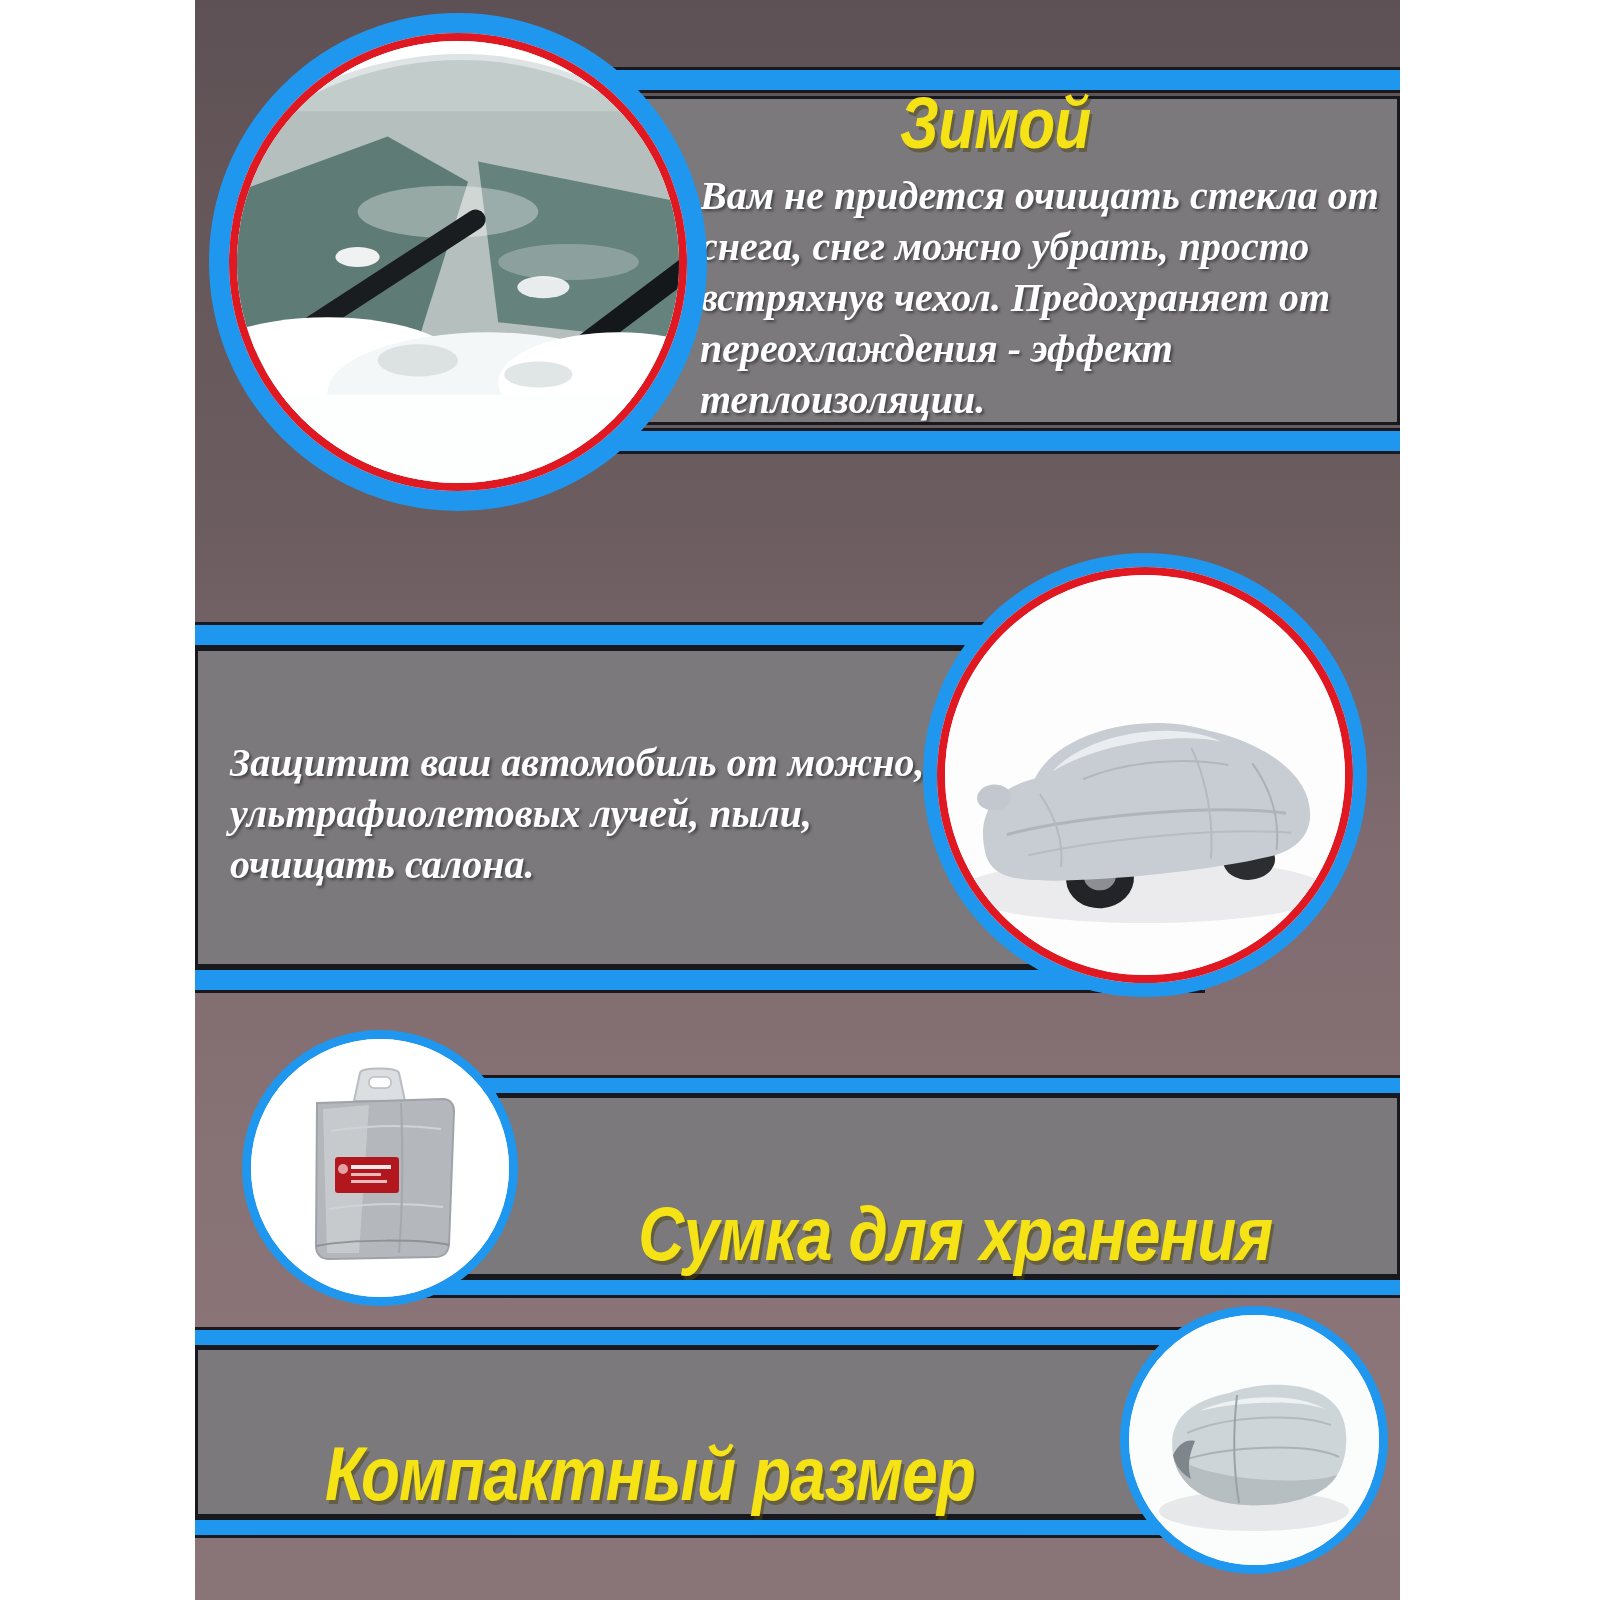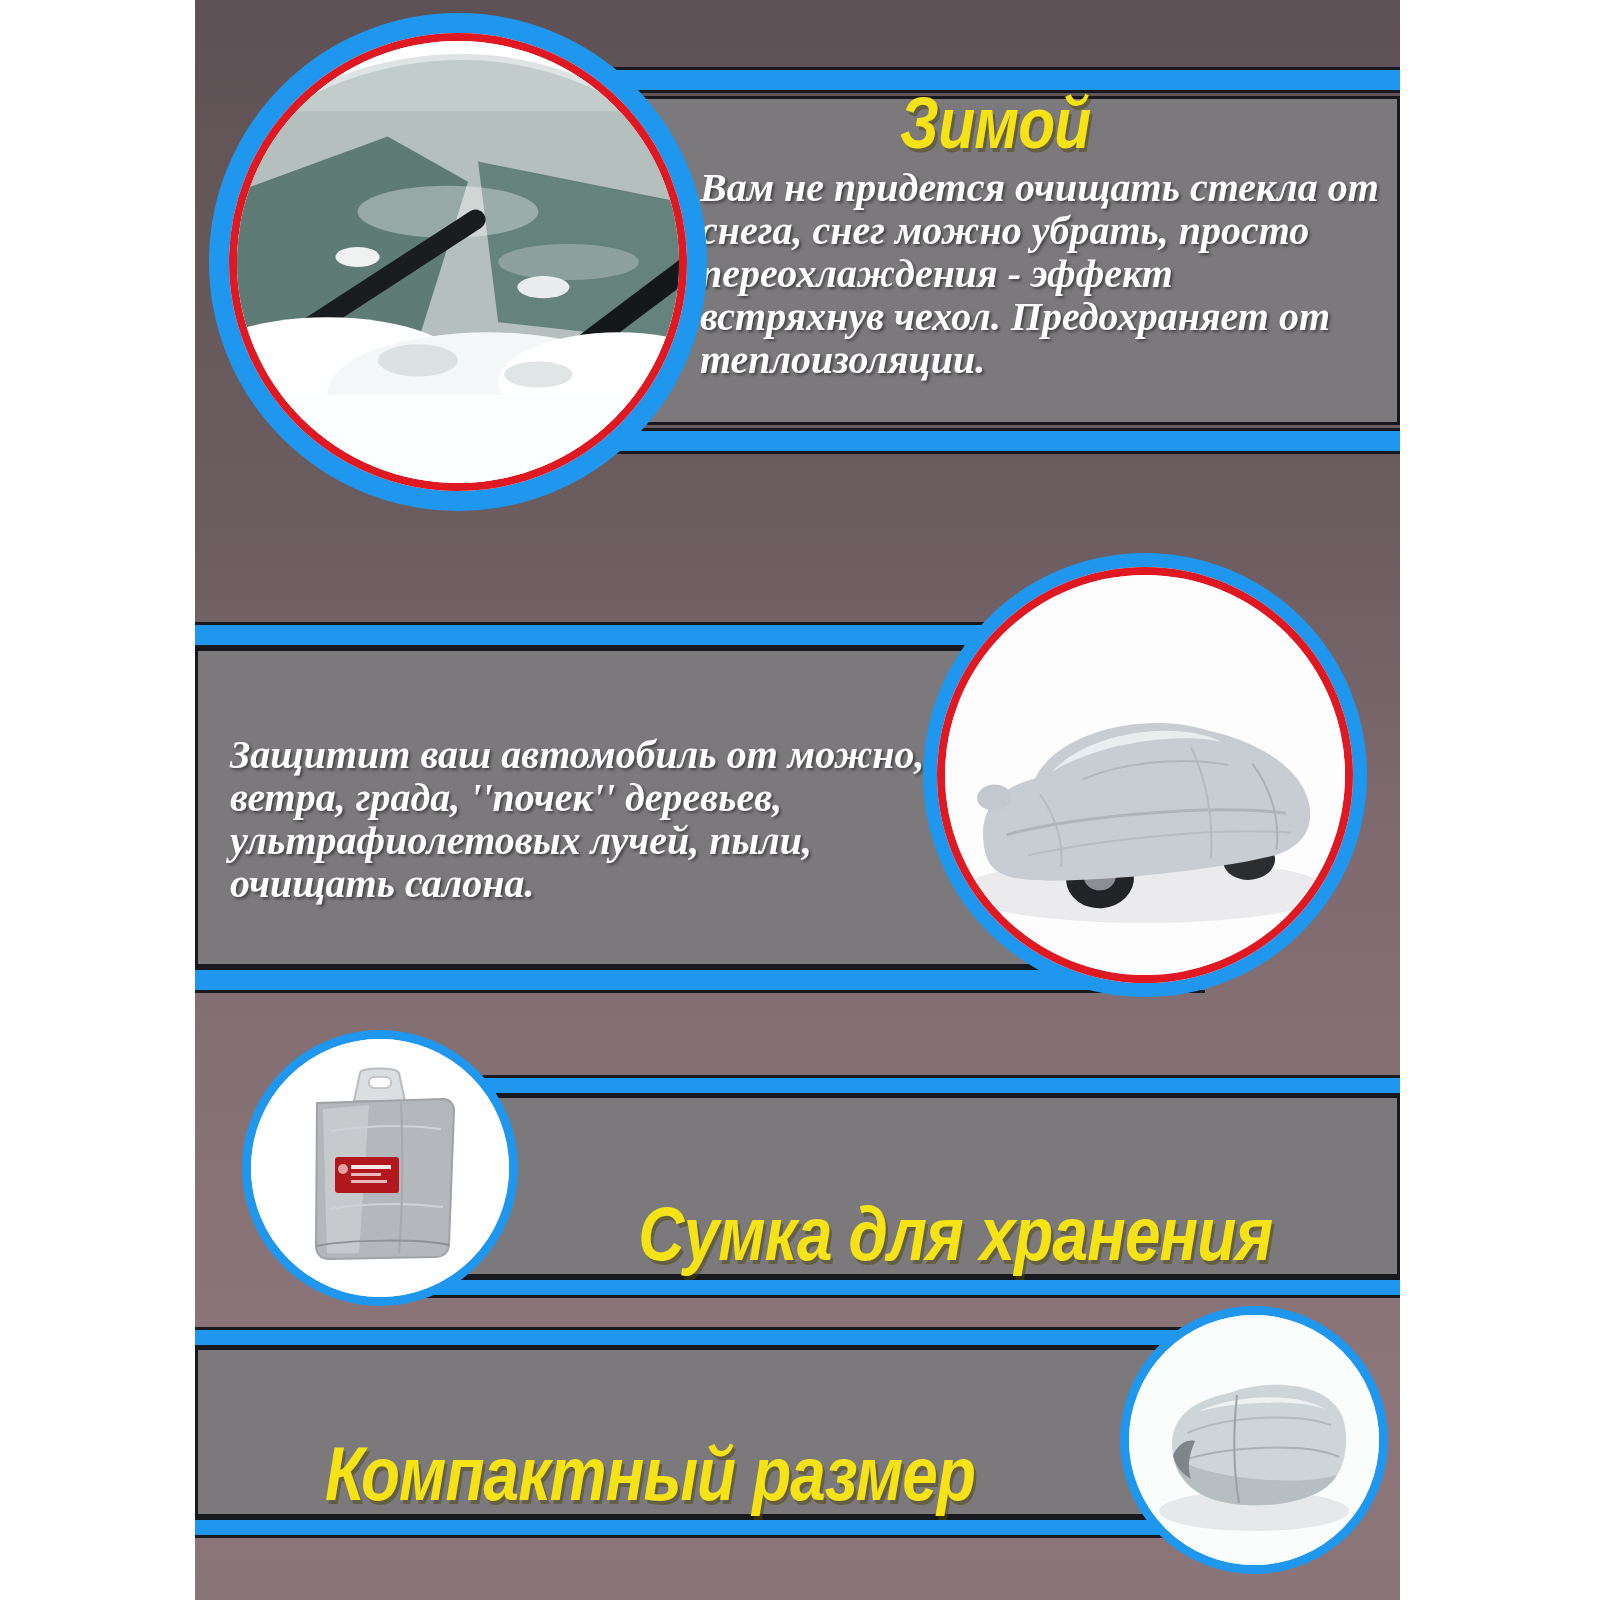--- a/index.html
+++ b/index.html
@@ -16,21 +16,21 @@
   .panel { position:absolute; background:#7b797b; border:3px solid #18181f; z-index:2; }
   .heading { position:absolute; display:flex; align-items:flex-end; justify-content:center; z-index:4; }
   .heading .ht { color:#f6e315; font-style:italic; font-weight:bold; white-space:nowrap;
                  transform:scaleX(0.84); transform-origin:center;
                  letter-spacing:-1px; text-shadow:3px 4px 0 rgba(77,70,10,0.5); }
   .hz { font-size:72px; }
   .hb { font-size:76px; }
   .desc { position:absolute; z-index:4; color:#ffffff; font-family:"Liberation Serif", serif;
           font-style:italic; font-weight:bold; font-size:40px; line-height:43px;
           text-shadow:2px 2px 3px rgba(20,20,25,0.55); }
-  .desc div { white-space:nowrap; }
+  .desc div { white-space:nowrap;margin-top:8px; }
   .photo-circle { position:absolute; border-radius:50%; background:#ffffff; z-index:5; }
   .ring-blue-thick { border:20px solid #1f97ef; }
   .ring-blue-mid   { border:14px solid #1f97ef; }
   .ring-blue-slim  { border:9px  solid #1f97ef; }
   .photo-inner { position:absolute; inset:0; border-radius:50%; overflow:hidden; }
   .photo-inner.red { border:8px solid #e01822; }
   .photo-inner svg { display:block; width:100%; height:100%; }
 </style>
 </head>
 <body>
@@ -40,22 +40,22 @@
 
     <div class="section">
       <div class="stripe" style="left:255px; top:67px; width:950px;"></div>
       <div class="panel" style="left:255px; top:96px; width:950px; height:329px;"></div>
       <div class="heading" style="left:450px; top:92px; width:700px; height:72px;">
         <span class="ht hz">Зимой</span>
       </div>
       <div class="desc" style="left:505px; top:166px; width:695px;">
         <div>Вам не придется очищать стекла от</div>
         <div>снега, снег можно убрать, просто</div>
+        <div>встряхнув чехол. Предохраняет от</div>
         <div>переохлаждения - эффект</div>
-        <div>встряхнув чехол. Предохраняет от</div>
         <div>теплоизоляции.</div>
       </div>
       <div class="stripe" style="left:255px; top:428px; width:950px;"></div>
       <div class="photo-circle ring-blue-thick" style="left:14px; top:13px; width:498px; height:498px;">
         <div class="photo-inner red">
           <svg viewBox="0 0 440 440" preserveAspectRatio="xMidYMid slice">
             <rect width="440" height="440" fill="#c2cccb"></rect>
             <rect y="70" width="440" height="250" fill="#b5c0be"></rect>
             <path d="M0,150 L150,95 L230,140 L180,300 L0,300 Z" fill="#5e7b76"></path>
             <path d="M240,120 L440,160 L440,300 L260,280 Z" fill="#66827d"></path>
@@ -76,21 +76,20 @@
           </svg>
         </div>
       </div>
     </div>
 
     <div class="section">
       <div class="stripe" style="left:0; top:622px; width:1010px;"></div>
       <div class="panel" style="left:0; top:648px; width:1010px; height:319px;"></div>
       <div class="desc" style="left:35px; top:733px; width:700px;">
         <div>Защитит ваш автомобиль от можно,</div>
-        <div>ветра, града, ''почек'' деревьев,</div>
         <div>ультрафиолетовых лучей, пыли,</div>
         <div>очищать салона.</div>
       </div>
       <div class="stripe" style="left:0; top:967px; width:1010px;"></div>
       <div class="photo-circle ring-blue-mid" style="left:728px; top:553px; width:444px; height:444px;">
         <div class="photo-inner red">
           <svg viewBox="0 0 400 400" preserveAspectRatio="xMidYMid slice">
             <rect width="400" height="400" fill="#fdfdfe"></rect>
             <ellipse cx="200" cy="316" rx="185" ry="32" fill="#ebebed"></ellipse>
             <g transform="rotate(-4 200 230)">

